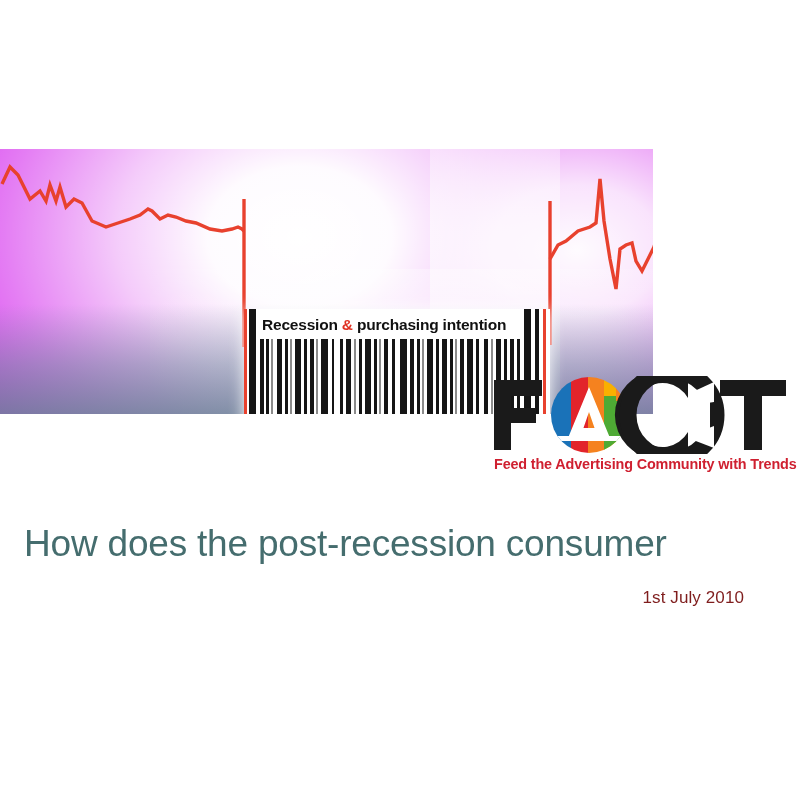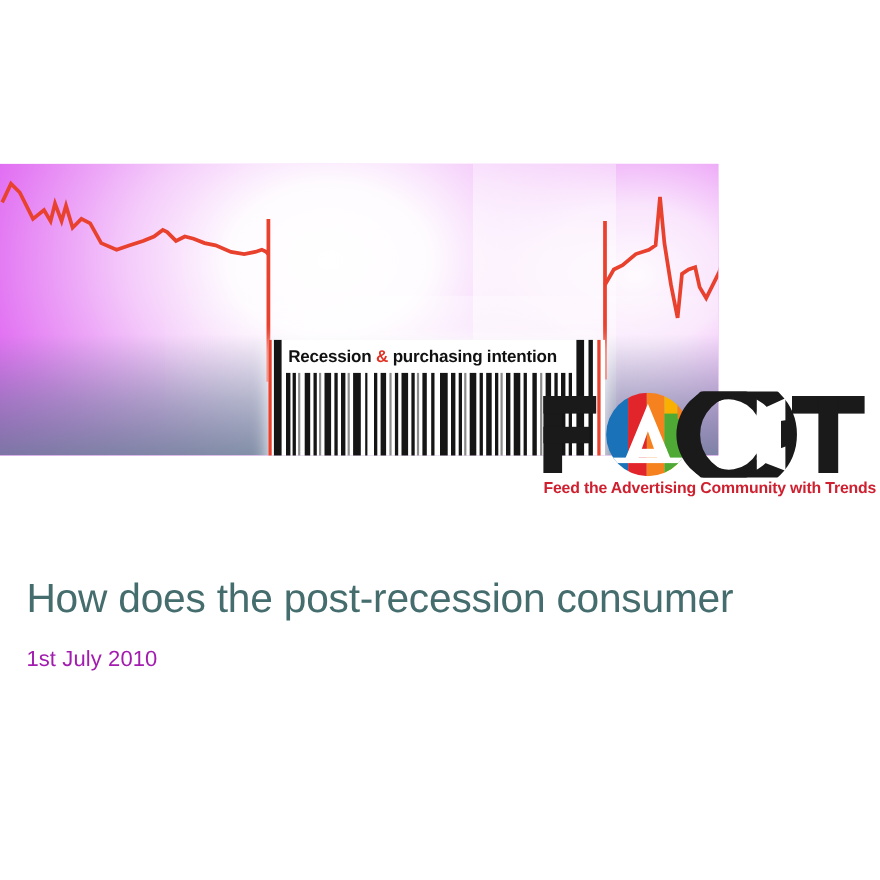--- a/index.html
+++ b/index.html
@@ -116,21 +116,21 @@
     background: #151515;
   }
   .bar.grey { background: #8c8c8c; }
   .bar.redline { background: #e8412e; }
   .bar.tall-left { top: -30px; }
 
   
   .fact-logo {
     position: absolute;
     left: 492px;
-    top: 356px;
+    top: 376px;
     width: 296px;
     height: 104px;
   }
   .fact-letters {
     position: absolute;
     left: 0;
     top: 0;
     width: 296px;
     height: 78px;
   }
@@ -159,24 +159,25 @@
     font-size: 37px;
     line-height: 48px;
     font-weight: normal;
     color: #456d6e;
     margin: 0;
     letter-spacing: -0.2px;
   }
   .deck-date {
     margin-top: 20px;
     font-family: "Liberation Sans", sans-serif;
-    font-size: 20px;
+    font-size: 17px;
     font-weight: normal;
-    color: #a21caf;
+    color: #7f1d1d;
     letter-spacing: 0.1px;
+    text-align: right;
   }
 </style>
 </head>
 <body>
 
 <div class="banner">
   <div class="banner-glow-a"></div>
   <div class="banner-glow-b"></div>
   <div class="banner-glow-c"></div>
   <div class="banner-shade-bottom"></div>

